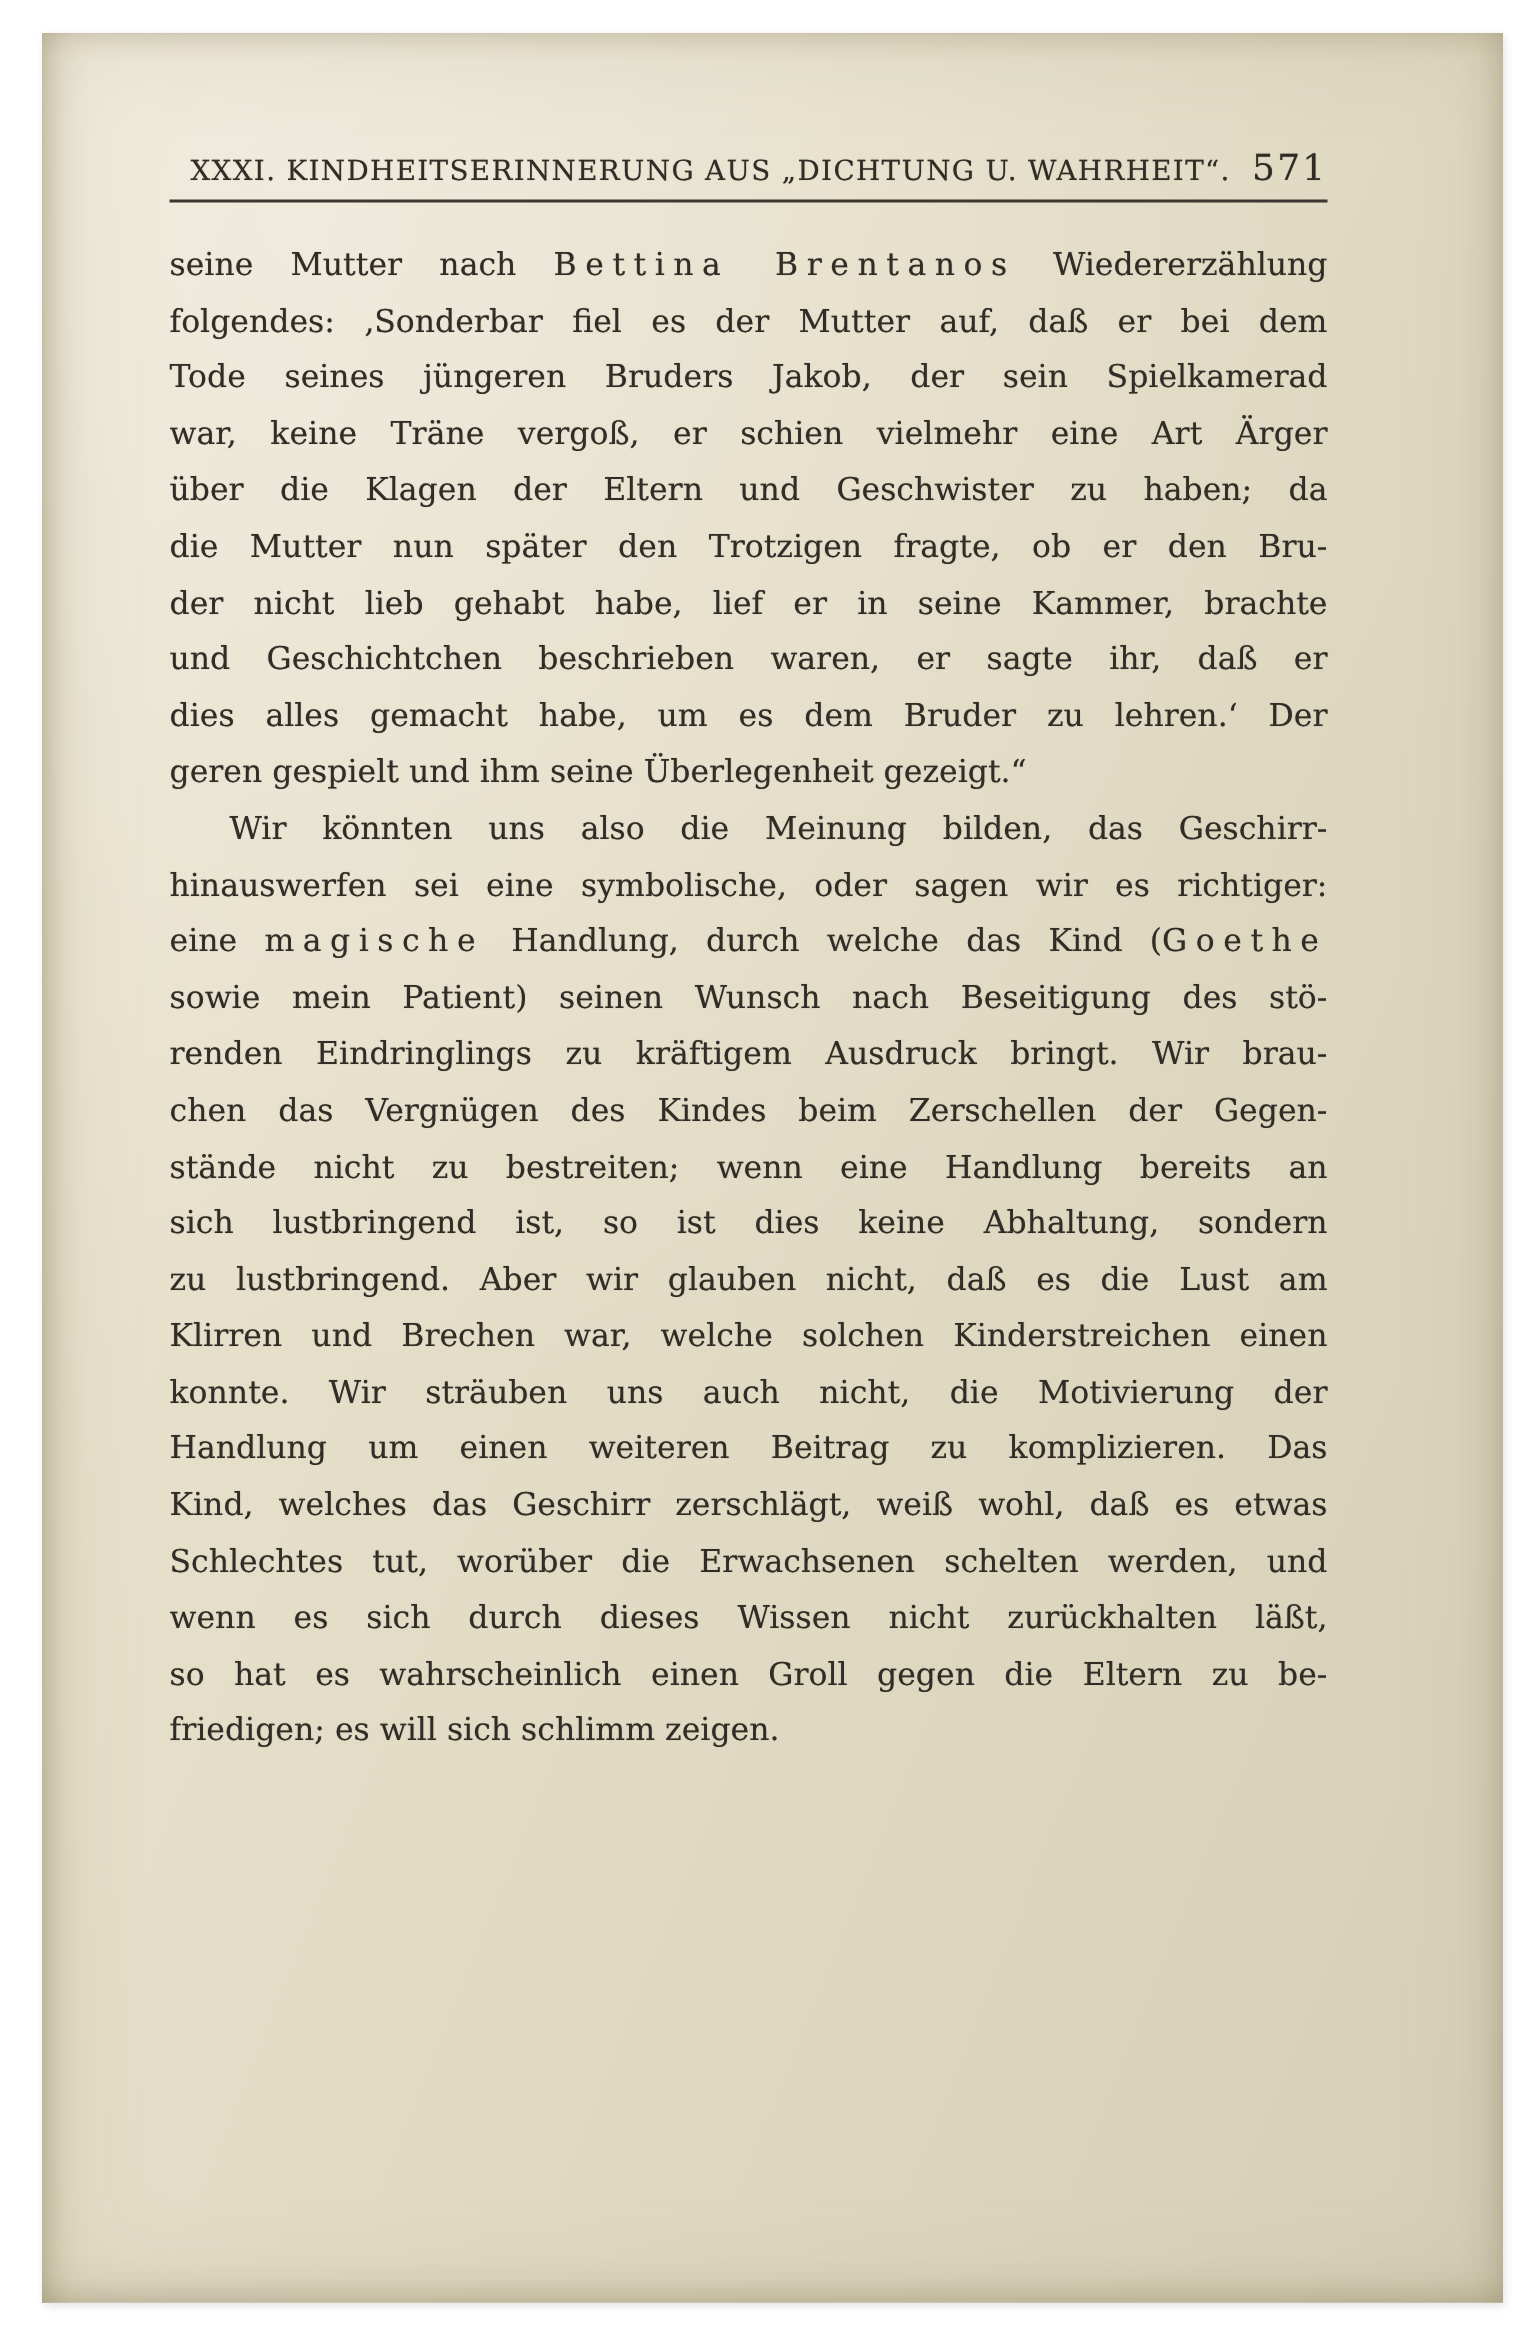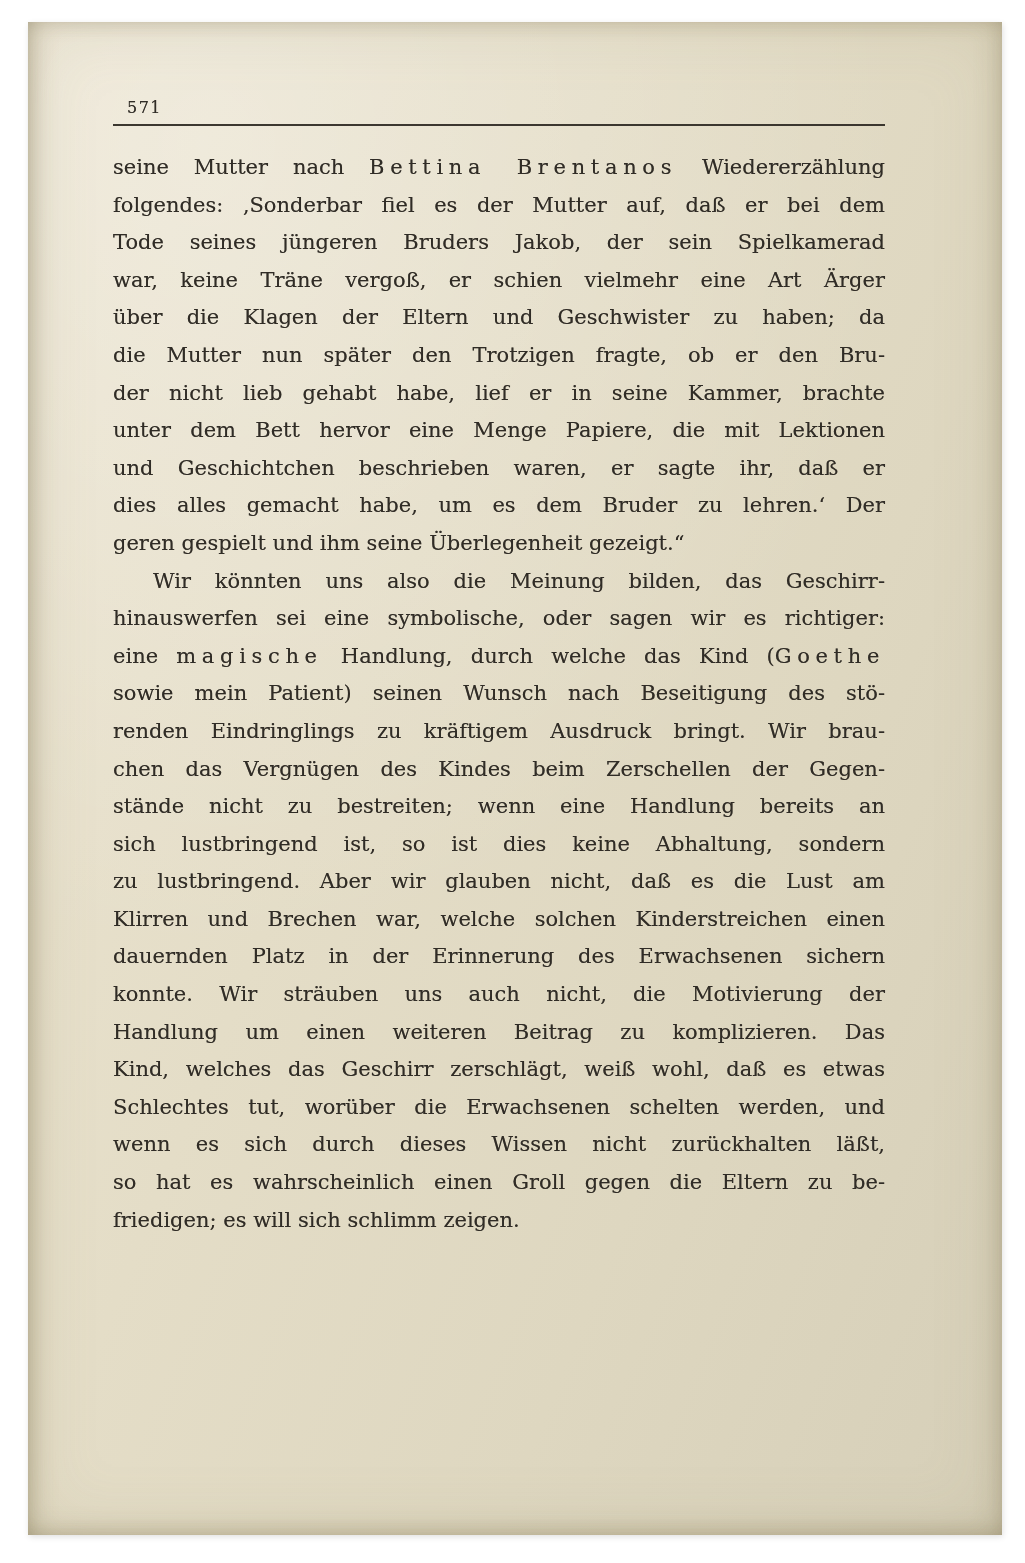--- a/index.html
+++ b/index.html
@@ -36,21 +36,21 @@
   }
   .running-header {
     display: flex; justify-content: space-between; align-items: baseline;
     padding-left: 14px;
   }
   .header-title {
     font-size: 18.5px; letter-spacing: 0.9px; white-space: nowrap;
     text-shadow: 0 0 0.6px rgba(48,44,38,0.55);
   }
   .header-pagenum {
-    font-size: 16px; letter-spacing: 1.5px;
+    font-size: 24px; letter-spacing: 1.5px;
     text-shadow: 0 0 0.6px rgba(48,44,38,0.55);
   }
   .header-rule {
     margin-top: 7px;
     border-top: 2.6px solid rgba(44,40,34,0.92);
     height: 0;
   }
   .bodytext {
     margin-top: 23px;
     font-size: 21px;
@@ -70,49 +70,48 @@
   .para.indented .line:first-child { text-indent: 40px; }
   .sperr { letter-spacing: 0.27em; }
 </style>
 </head>
 <body>
 
 <div class="scan-stage">
   <div class="paper">
     <div class="textblock">
       <div class="running-header">
+        <span class="header-title">XXXI. KINDHEITSERINNERUNG AUS „DICHTUNG U. WAHRHEIT“.</span>
         <span class="header-pagenum">571</span>
       </div>
       <div class="header-rule"></div>
       <div class="bodytext">
           <div class="para">
             <div class="line"><span class="seg">seine Mutter nach </span><span class="sperr">Bettina Brentanos</span><span class="seg"> Wiedererzählung</span></div>
             <div class="line"><span class="seg">folgendes: ‚Sonderbar fiel es der Mutter auf, daß er bei dem</span></div>
             <div class="line"><span class="seg">Tode seines jüngeren Bruders Jakob, der sein Spielkamerad</span></div>
             <div class="line"><span class="seg">war, keine Träne vergoß, er schien vielmehr eine Art Ärger</span></div>
             <div class="line"><span class="seg">über die Klagen der Eltern und Geschwister zu haben; da</span></div>
             <div class="line"><span class="seg">die Mutter nun später den Trotzigen fragte, ob er den Bru-</span></div>
             <div class="line"><span class="seg">der nicht lieb gehabt habe, lief er in seine Kammer, brachte</span></div>
-            <div class="line"><span class="seg">unter dem Bett hervor eine Menge Papiere, die mit Lektionen</span></div>
             <div class="line"><span class="seg">und Geschichtchen beschrieben waren, er sagte ihr, daß er</span></div>
             <div class="line"><span class="seg">dies alles gemacht habe, um es dem Bruder zu lehren.‘ Der</span></div>
             <div class="line end"><span class="seg">geren gespielt und ihm seine Überlegenheit gezeigt.“</span></div>
           </div>
           <div class="para indented">
             <div class="line"><span class="seg">Wir könnten uns also die Meinung bilden, das Geschirr-</span></div>
             <div class="line"><span class="seg">hinauswerfen sei eine symbolische, oder sagen wir es richtiger:</span></div>
             <div class="line"><span class="seg">eine </span><span class="sperr">magische</span><span class="seg"> Handlung, durch welche das Kind (</span><span class="sperr">Goethe</span></div>
             <div class="line"><span class="seg">sowie mein Patient) seinen Wunsch nach Beseitigung des stö-</span></div>
             <div class="line"><span class="seg">renden Eindringlings zu kräftigem Ausdruck bringt. Wir brau-</span></div>
             <div class="line"><span class="seg">chen das Vergnügen des Kindes beim Zerschellen der Gegen-</span></div>
             <div class="line"><span class="seg">stände nicht zu bestreiten; wenn eine Handlung bereits an</span></div>
             <div class="line"><span class="seg">sich lustbringend ist, so ist dies keine Abhaltung, sondern</span></div>
             <div class="line"><span class="seg">zu lustbringend. Aber wir glauben nicht, daß es die Lust am</span></div>
             <div class="line"><span class="seg">Klirren und Brechen war, welche solchen Kinderstreichen einen</span></div>
-            <div class="line"><span class="seg">dauernden Platz in der Erinnerung des Erwachsenen sichern</span></div>
             <div class="line"><span class="seg">konnte. Wir sträuben uns auch nicht, die Motivierung der</span></div>
             <div class="line"><span class="seg">Handlung um einen weiteren Beitrag zu komplizieren. Das</span></div>
             <div class="line"><span class="seg">Kind, welches das Geschirr zerschlägt, weiß wohl, daß es etwas</span></div>
             <div class="line"><span class="seg">Schlechtes tut, worüber die Erwachsenen schelten werden, und</span></div>
             <div class="line"><span class="seg">wenn es sich durch dieses Wissen nicht zurückhalten läßt,</span></div>
             <div class="line"><span class="seg">so hat es wahrscheinlich einen Groll gegen die Eltern zu be-</span></div>
             <div class="line end"><span class="seg">friedigen; es will sich schlimm zeigen.</span></div>
           </div>
         </div>
     </div>

